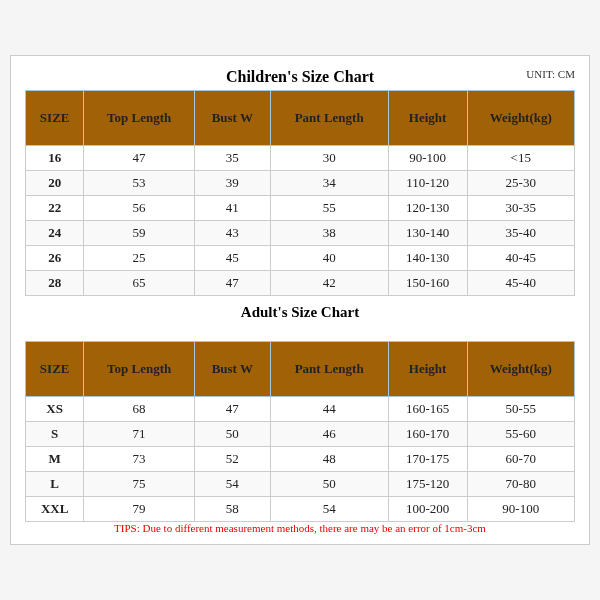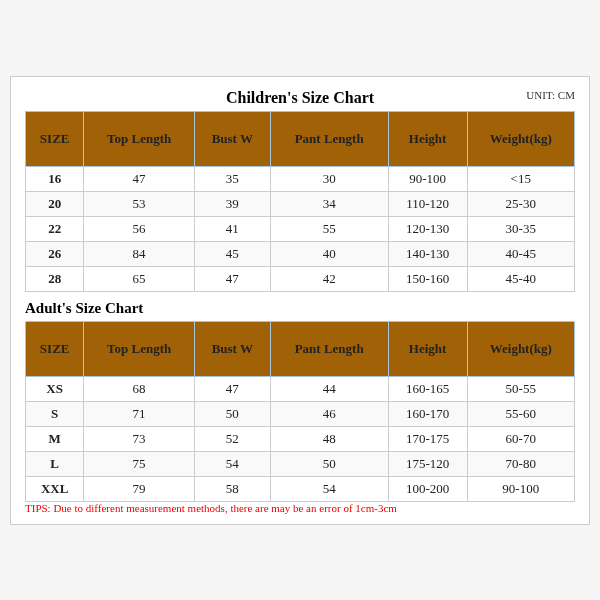--- a/index.html
+++ b/index.html
@@ -56,25 +56,27 @@
     tbody tr:nth-child(odd) td {
       background: #fff;
     }
     tbody tr:nth-child(even) td {
       background: #f9f9f9;
     }
     tbody tr td:first-child {
       font-weight: bold;
     }
     .section-title {
+      text-align: center;
       font-weight: bold;
       font-size: 15px;
-      padding: 8px 0 4px;
+      padding: 8px 0 20px;
     }
     .tips {
+      text-align: center;
       font-size: 11px;
       color: #e00;
     }
   </style>
 </head>
 <body>
 
 <div class="chart-container">
   <div class="chart-title">
     <span>Children's Size Chart</span>
@@ -112,22 +114,30 @@
         </tr>
         <tr>
           <td>22</td>
           <td>56</td>
           <td>41</td>
           <td>55</td>
           <td>120-130</td>
           <td>30-35</td>
         </tr>
         <tr>
+          <td>24</td>
+          <td>59</td>
+          <td>43</td>
+          <td>38</td>
+          <td>130-140</td>
+          <td>35-40</td>
+        </tr>
+        <tr>
           <td>26</td>
-          <td>84</td>
+          <td>25</td>
           <td>45</td>
           <td>40</td>
           <td>140-130</td>
           <td>40-45</td>
         </tr>
         <tr>
           <td>28</td>
           <td>65</td>
           <td>47</td>
           <td>42</td>

